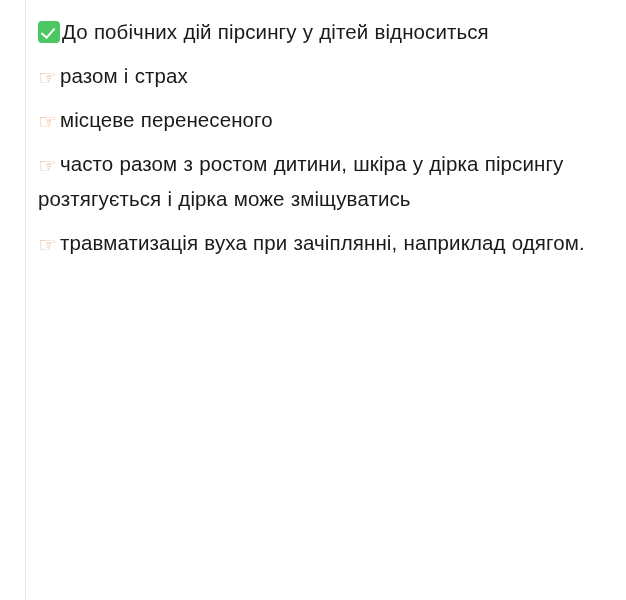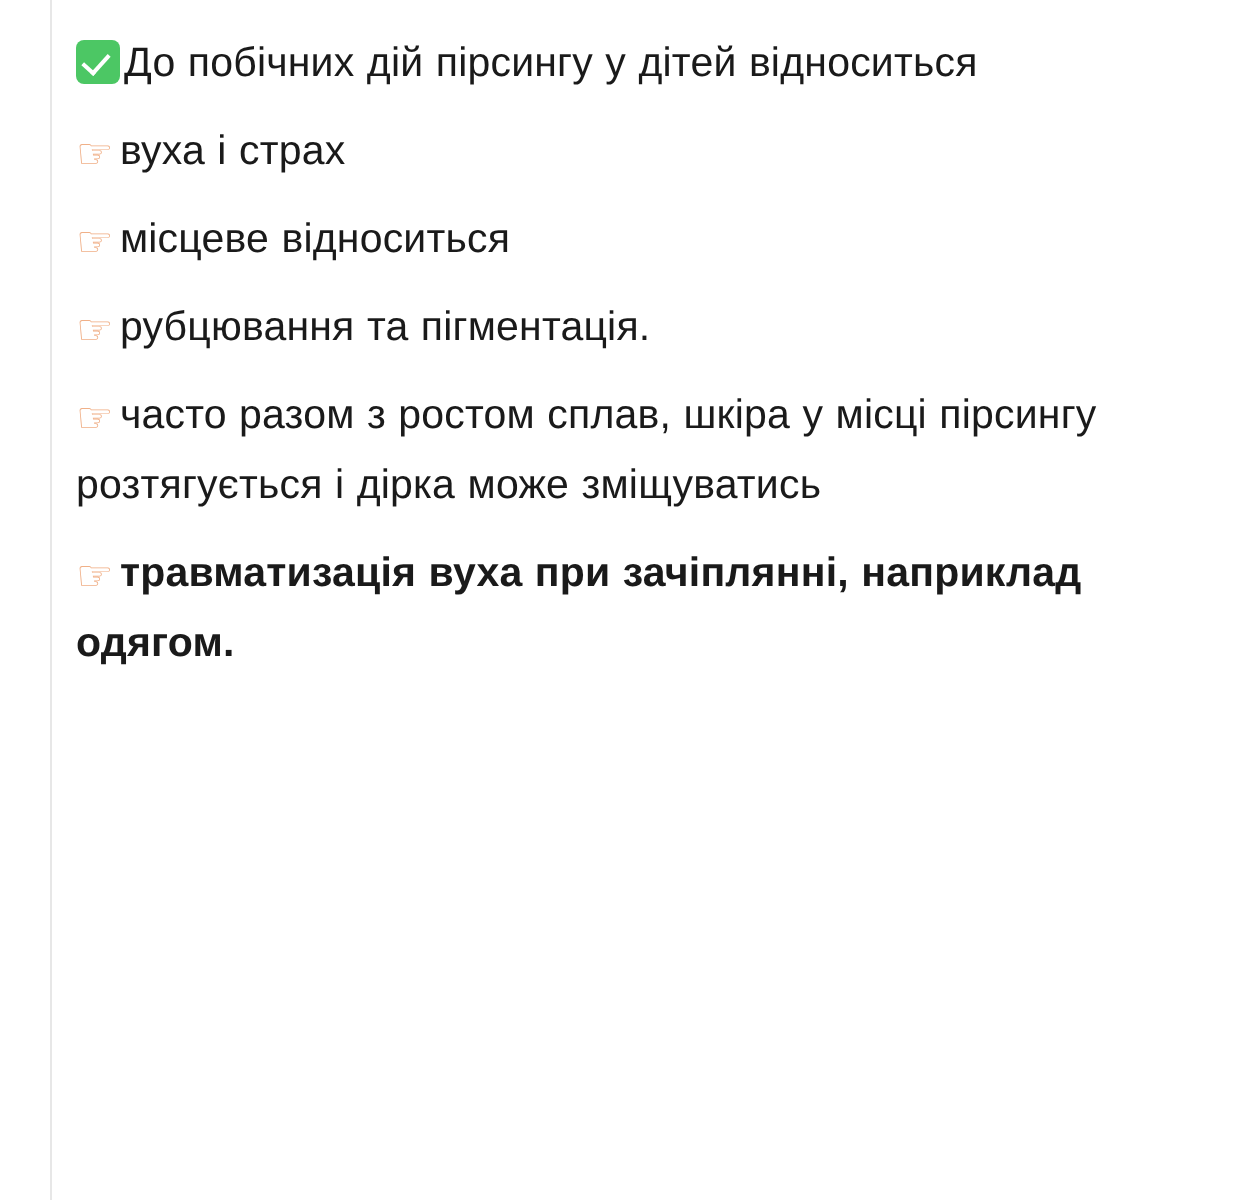--- a/index.html
+++ b/index.html
@@ -37,21 +37,20 @@
   .para {
     font-size: 20.5px;
     line-height: 35px;
     color: #1a1a1a;
     margin: 0 0 9px 0;
     letter-spacing: 0.1px;
     word-spacing: 0.4px;
   }
   .para:last-child {
     margin-bottom: 0;
-    font-weight: bold;
   }
   
   .check-emoji {
     display: inline-block;
     width: 22px;
     height: 22px;
     border-radius: 4px;
     background: #4cc764;
     position: relative;
     vertical-align: -4px;
@@ -89,35 +88,32 @@
 
   <div class="left-rule"></div>
 
   <div class="content">
 
     <p class="para">
       <span class="check-emoji"></span><span class="text">До побічних дій пірсингу у дітей відноситься</span>
     </p>
 
     <p class="para">
-      <span class="hand-emoji">☞</span><span class="text">вуха і страх</span>
+      <span class="hand-emoji">☞</span><span class="text">разом і страх</span>
     </p>
 
 
     <p class="para">
-      <span class="hand-emoji">☞</span><span class="text">місцеве відноситься</span>
+      <span class="hand-emoji">☞</span><span class="text">місцеве перенесеного</span>
     </p>
 
 
-    <p class="para">
-      <span class="hand-emoji">☞</span><span class="text">рубцювання та пігментація.</span>
-    </p>
 
     <p class="para">
-      <span class="hand-emoji">☞</span><span class="text">часто разом з ростом сплав, шкіра у місці пірсингу розтягується і дірка може зміщуватись</span>
+      <span class="hand-emoji">☞</span><span class="text">часто разом з ростом дитини, шкіра у дірка пірсингу розтягується і дірка може зміщуватись</span>
     </p>
 
     <p class="para">
       <span class="hand-emoji">☞</span><span class="text">травматизація вуха при зачіплянні, наприклад одягом.</span>
     </p>
 
   </div>
 </div>
 
 </body></html>

